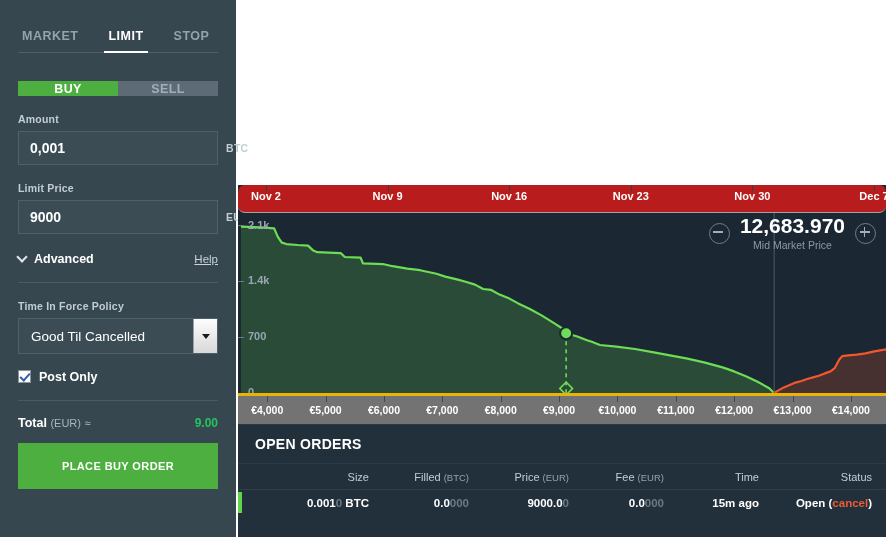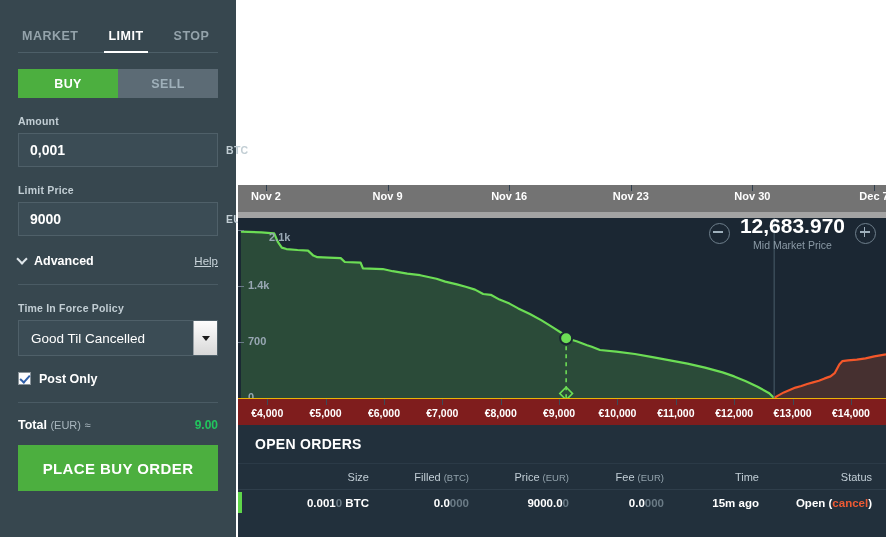--- a/index.html
+++ b/index.html
@@ -25,21 +25,21 @@
   }
   .tab{
     font-size:12.5px;font-weight:bold;letter-spacing:.5px;
     color:#94a3ab;padding:0 4px 9px 4px;margin-right:22px;
     cursor:pointer;position:relative;
   }
   .tab.active{color:#ffffff;}
   .tab.active:after{
     content:"";position:absolute;left:0;right:0;bottom:-1px;height:2px;background:#ffffff;
   }
-  .bs-row{display:flex;margin-top:16px;height:29px;}
+  .bs-row{display:flex;margin-top:28px;height:15px;}
   .bs-btn{
     flex:1;display:flex;align-items:center;justify-content:center;
     font-size:12.5px;font-weight:bold;letter-spacing:.4px;cursor:pointer;
   }
   .bs-btn.buy{background:#4caf3f;color:#fff;}
   .bs-btn.sell{background:#5c6b75;color:#9fb0ba;}
   .field-label{
     font-size:10.5px;font-weight:bold;color:#c2ced4;
     margin-top:17px;margin-bottom:6px;letter-spacing:.2px;
   }
@@ -104,51 +104,52 @@
   .total-row{
     display:flex;align-items:baseline;justify-content:space-between;
     margin-top:15px;
   }
   .total-left{font-size:12.5px;font-weight:bold;color:#ffffff;}
   .total-left .cur{font-weight:normal;font-size:11px;color:#a9b7bf;}
   .total-val{font-size:12px;font-weight:bold;color:#22c55e;}
   .place-btn{
     margin-top:13px;height:46px;background:#4caf3f;
     display:flex;align-items:center;justify-content:center;
-    color:#ffffff;font-size:15px;font-weight:bold;letter-spacing:.4px;
+    color:#ffffff;font-size:11px;font-weight:bold;letter-spacing:.4px;
     cursor:pointer;
   }
 
   
   #chart-panel{
     position:absolute;left:238px;top:185px;width:648px;height:352px;
     background:#1b2733;
   }
   .date-axis{
-    position:relative;height:27px;border-bottom:6px solid #a3a3a3;
-    background:#737373;
+    position:relative;height:27px;border-bottom:1px solid #a3a3a3;
+    background:#b91c1c;
+    border-radius:7px;
   }
   .date-tick{
     position:absolute;top:0;width:1px;height:6px;background:#31404e;
   }
   .date-lbl{
     position:absolute;top:5px;transform:translateX(-50%);
     font-size:11px;font-weight:bold;color:#ffffff;white-space:nowrap;
   }
   .plot{
     position:relative;height:180px;background:#1b2733;overflow:hidden;
   }
   .ylabel{
     position:absolute;left:10px;font-size:11px;color:#98a7b3;font-weight:bold;
     white-space:nowrap;
   }
   .ydash{position:absolute;left:0;width:6px;height:1px;background:#6b7b88;}
   .price-axis{
-    position:relative;height:28px;background:#7f1d1d;
-    border-top:1px solid #eab308;border-bottom:1px solid #2a3845;
+    position:relative;height:28px;background:#737373;
+    border-top:3px solid #eab308;border-bottom:1px solid #2a3845;
   }
   .px-tick{position:absolute;top:0;width:1px;height:6px;background:#3a4a58;}
   .px-lbl{
     position:absolute;top:8px;transform:translateX(-50%);
     font-size:10.5px;font-weight:bold;color:#ffffff;white-space:nowrap;
   }
   
   .mid-readout{
     position:absolute;right:10px;top:30px;display:flex;align-items:center;gap:10px;
   }
@@ -305,21 +306,21 @@
     <svg id="depth-svg" width="648" height="180" viewBox="0 0 648 180" preserveAspectRatio="none">
         <path d="M2.918918918918919,180 L2.918918918918919,13.599999999999994 L23.35135135135135,14.400000000000006 L32.69189189189189,15.04000000000002 L36.19459459459459,15.360000000000014 L39.6972972972973,23.599999999999994 L43.78378378378379,29.599999999999994 L48.454054054054055,31.039999999999992 L59.54594594594595,32 L70.05405405405406,32.640000000000015 L75.30810810810812,37.599999999999994 L79.3945945945946,39.19999999999999 L90.48648648648648,39.599999999999994 L102.74594594594593,40.16 L106.83243243243244,44 L122.5945945945946,44.639999999999986 L124.92972972972973,50.400000000000006 L144.77837837837836,51.03999999999999 L154.7027027027027,53.2 L169.2972972972973,55.599999999999994 L182.14054054054054,57.2 L198.48648648648648,60.8 L207.24324324324326,63.60000000000001 L218.9189189189189,66.4 L227.67567567567568,68.8 L237.0162162162162,71.6 L245.1891891891892,76.00000000000001 L252.7783783783784,76.8 L261.53513513513514,81.60000000000001 L271.4594594594595,85.6 L280.21621621621625,90.4 L291.8918918918919,96 L303.56756756756755,102.4 L315.2432432432433,109.6 L324,115.2 L328.14486486486487,120.24 L338.5945945945946,123.2 L349.10270270270274,127.2 L353.772972972973,128.8 L361.94594594594594,132 L378.2918918918919,133.6 L396.97297297297297,136 L414.4864864864865,139.2 L432,142.4 L449.51351351351354,145.6 L467.02702702702703,149.6 L484.5405405405406,154.4 L496.2162162162162,158.4 L507.8918918918919,163.2 L519.5675675675676,168.8 L531.2432432432432,175.2 L536.0886486486486,180 L536.0886486486486,180 Z" fill="#6cdd55" fill-opacity="0.20" stroke="none"></path>
         <polyline points="2.918918918918919,13.599999999999994 23.35135135135135,14.400000000000006 32.69189189189189,15.04000000000002 36.19459459459459,15.360000000000014 39.6972972972973,23.599999999999994 43.78378378378379,29.599999999999994 48.454054054054055,31.039999999999992 59.54594594594595,32 70.05405405405406,32.640000000000015 75.30810810810812,37.599999999999994 79.3945945945946,39.19999999999999 90.48648648648648,39.599999999999994 102.74594594594593,40.16 106.83243243243244,44 122.5945945945946,44.639999999999986 124.92972972972973,50.400000000000006 144.77837837837836,51.03999999999999 154.7027027027027,53.2 169.2972972972973,55.599999999999994 182.14054054054054,57.2 198.48648648648648,60.8 207.24324324324326,63.60000000000001 218.9189189189189,66.4 227.67567567567568,68.8 237.0162162162162,71.6 245.1891891891892,76.00000000000001 252.7783783783784,76.8 261.53513513513514,81.60000000000001 271.4594594594595,85.6 280.21621621621625,90.4 291.8918918918919,96 303.56756756756755,102.4 315.2432432432433,109.6 324,115.2 328.14486486486487,120.24 338.5945945945946,123.2 349.10270270270274,127.2 353.772972972973,128.8 361.94594594594594,132 378.2918918918919,133.6 396.97297297297297,136 414.4864864864865,139.2 432,142.4 449.51351351351354,145.6 467.02702702702703,149.6 484.5405405405406,154.4 496.2162162162162,158.4 507.8918918918919,163.2 519.5675675675676,168.8 531.2432432432432,175.2 536.0886486486486,180" fill="none" stroke="#6cdd55" stroke-width="2.2" stroke-linejoin="round" vector-effect="non-scaling-stroke"></polyline>
         <path d="M536.0886486486486,180 L536.0886486486486,180 L540,177.6 L545.8378378378378,174.4 L551.6756756756756,172 L557.5135135135135,169.6 L563.3513513513514,168 L569.1891891891892,166 L575.0270270270271,164.4 L580.8648648648648,162.8 L586.7027027027027,160.4 L592.5405405405405,158.4 L596.627027027027,155.2 L601.2972972972973,146.4 L604.2162162162163,143.2 L610.0540540540541,142.4 L618.8108108108108,141.6 L627.5675675675676,140.4 L636.3243243243243,138.4 L648,136.4 L648,180 Z" fill="#f4572a" fill-opacity="0.20" stroke="none"></path>
         <polyline points="536.0886486486486,180 540,177.6 545.8378378378378,174.4 551.6756756756756,172 557.5135135135135,169.6 563.3513513513514,168 569.1891891891892,166 575.0270270270271,164.4 580.8648648648648,162.8 586.7027027027027,160.4 592.5405405405405,158.4 596.627027027027,155.2 601.2972972972973,146.4 604.2162162162163,143.2 610.0540540540541,142.4 618.8108108108108,141.6 627.5675675675676,140.4 636.3243243243243,138.4 648,136.4" fill="none" stroke="#f4572a" stroke-width="2.2" stroke-linejoin="round" vector-effect="non-scaling-stroke"></polyline>
         <line x1="536.1452756756756" y1="0" x2="536.1452756756756" y2="180" stroke="#4a5c6b" stroke-width="1"></line>
         <line x1="328.14486486486487" y1="120.2616" x2="328.14486486486487" y2="180" stroke="#6cdd55" stroke-width="1.6" stroke-dasharray="4,4"></line>
         <circle cx="328.14486486486487" cy="120.2616" r="6" fill="#6cdd55" stroke="#1b2733" stroke-width="2"></circle>
         <rect x="323.64486486486487" y="171" width="9" height="9" fill="none" stroke="#6cdd55" stroke-width="1.6" transform="rotate(45 328.14486486486487 175.5)"></rect>
       </svg>
-  <div class="ylabel" style="top: 173px;">0</div><div class="ydash" style="top: 124px;"></div><div class="ylabel" style="top: 117px;">700</div><div class="ydash" style="top: 68px;"></div><div class="ylabel" style="top: 61px;">1.4k</div><div class="ydash" style="top: 12px;"></div><div class="ylabel" style="top: 13px; margin-left: 21px;">2.1k</div></div>
+  <div class="ylabel" style="top: 173px;">0</div><div class="ydash" style="top: 124px;"></div><div class="ylabel" style="top: 117px;">700</div><div class="ydash" style="top: 68px;"></div><div class="ylabel" style="top: 61px;">1.4k</div><div class="ydash" style="top: 12px;"></div><div class="ylabel" style="top: 6px;">2.1k</div></div>
 
   <div class="price-axis" id="price-axis">
       <div class="px-tick" style="left: 29.1892px;"></div>
       <div class="px-lbl" style="left: 29.1892px;">€4,000</div>
       <div class="px-tick" style="left: 87.5676px;"></div>
       <div class="px-lbl" style="left: 87.5676px;">€5,000</div>
       <div class="px-tick" style="left: 145.946px;"></div>
       <div class="px-lbl" style="left: 145.946px;">€6,000</div>
       <div class="px-tick" style="left: 204.324px;"></div>
       <div class="px-lbl" style="left: 204.324px;">€7,000</div>

